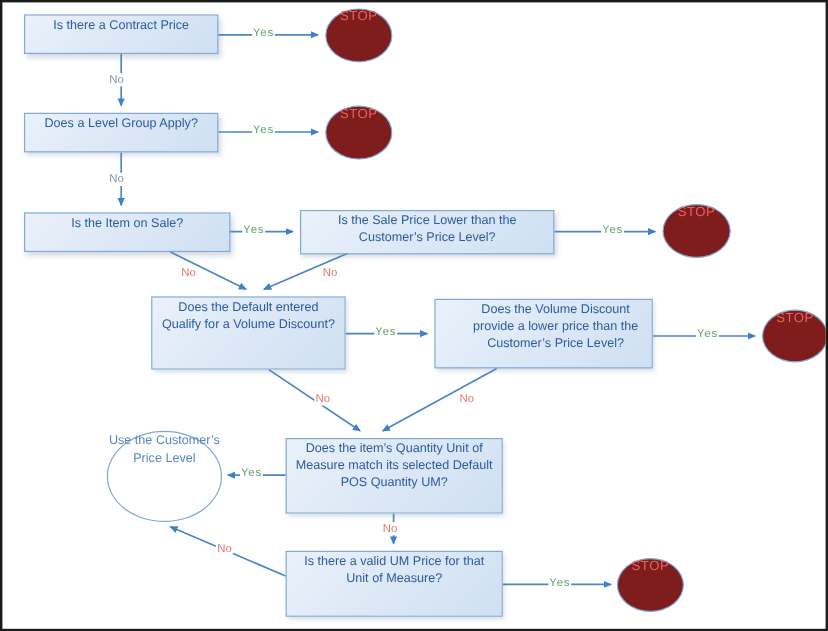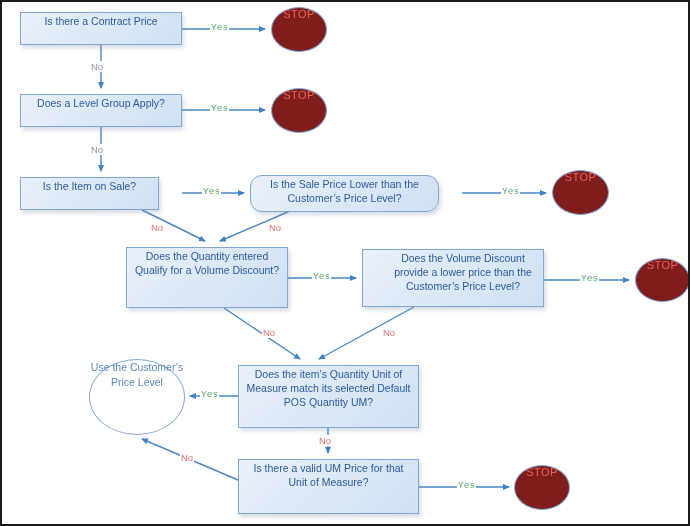--- a/index.html
+++ b/index.html
@@ -131,34 +131,34 @@
   </div>
 
   <div class="node proc" style="left:18px; top:92px; width:162px; height:33px;">
     <span>Does a Level Group Apply?</span>
   </div>
 
   <div class="node term" style="left:269px; top:86px; width:56px; height:45px;">
     <span>STOP</span>
   </div>
 
-  <div class="node proc" style="left:18px; top:175px; width:139px; height:33px;">
+  <div class="node proc" style="left:18px; top:175px; width:172px; height:33px;">
     <span>Is the Item on Sale?</span>
   </div>
 
-  <div class="node proc" style="left:248px; top:173px; width:189px; height:37px;border-radius:12px;">
+  <div class="node proc" style="left:248px; top:173px; width:212px; height:37px;">
     <span>Is the Sale Price Lower than the Customer’s Price Level?</span>
   </div>
 
   <div class="node term" style="left:550px; top:168px; width:57px; height:45px;">
     <span>STOP</span>
   </div>
 
   <div class="node proc" style="left:124px; top:245px; width:162px; height:61px;">
-    <span>Does the Quantity entered Qualify for a Volume Discount?</span>
+    <span>Does the Default entered Qualify for a Volume Discount?</span>
   </div>
 
   <div class="node proc" style="left:360px; top:247px; width:182px; height:58px;padding-left:25px;">
     <span>Does the Volume Discount provide a lower price than the Customer’s Price Level?</span>
   </div>
 
   <div class="node term" style="left:633px; top:256px; width:55px; height:44px;">
     <span>STOP</span>
   </div>
 

